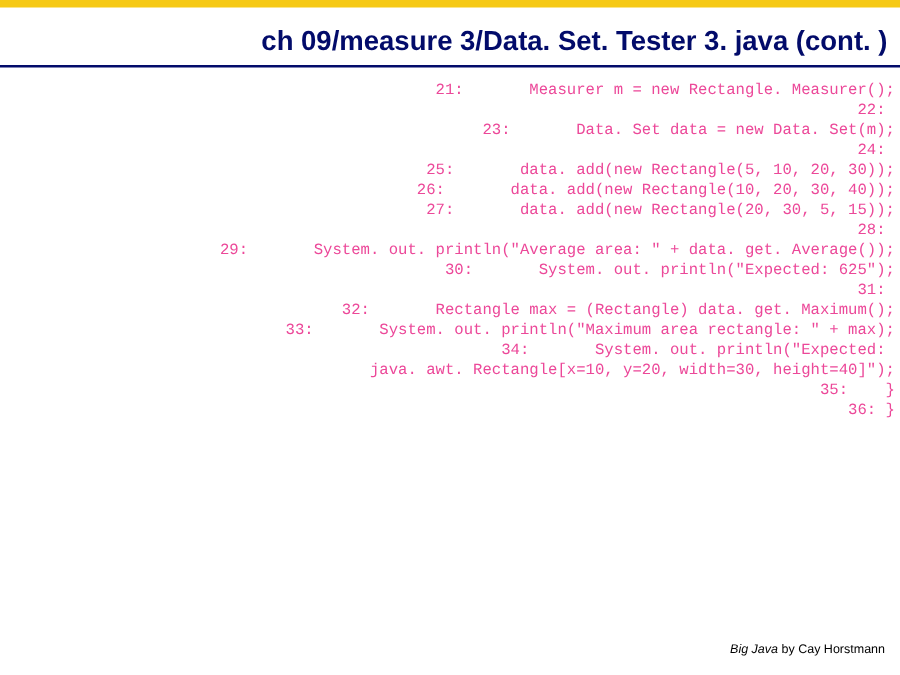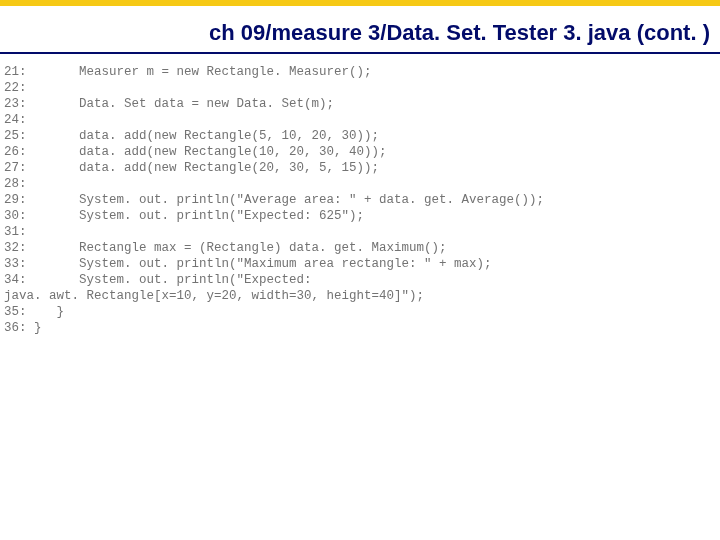--- a/index.html
+++ b/index.html
@@ -28,21 +28,22 @@
     font-weight: bold;
     color: #020b6a;
     font-family: Arial, Helvetica, sans-serif;
   }
   .code-block {
     padding: 10px 4px 0 4px;
     font-family: "Courier New", Courier, monospace;
     font-size: 12.5px;
     line-height: 1.28;
     white-space: pre;
-    color: #737373;
+    color: #ec4899;
+    text-align: right;
   }
   .footer {
     position: absolute;
     bottom: 14px;
     right: 12px;
     text-align: right;
     font-size: 10px;
     color: #000;
     line-height: 1.3;
   }
@@ -71,13 +72,16 @@
 30:       System. out. println("Expected: 625");
 31: 
 32:       Rectangle max = (Rectangle) data. get. Maximum();
 33:       System. out. println("Maximum area rectangle: " + max);
 34:       System. out. println("Expected: 
 java. awt. Rectangle[x=10, y=20, width=30, height=40]");
 35:    }
 36: }</div>
 
 <div class="footer">
+  <div>
+    <span class="booktitle">Big Java</span><span> by Cay Horstmann</span>
+  </div>
 </div>
 
 </body></html>

